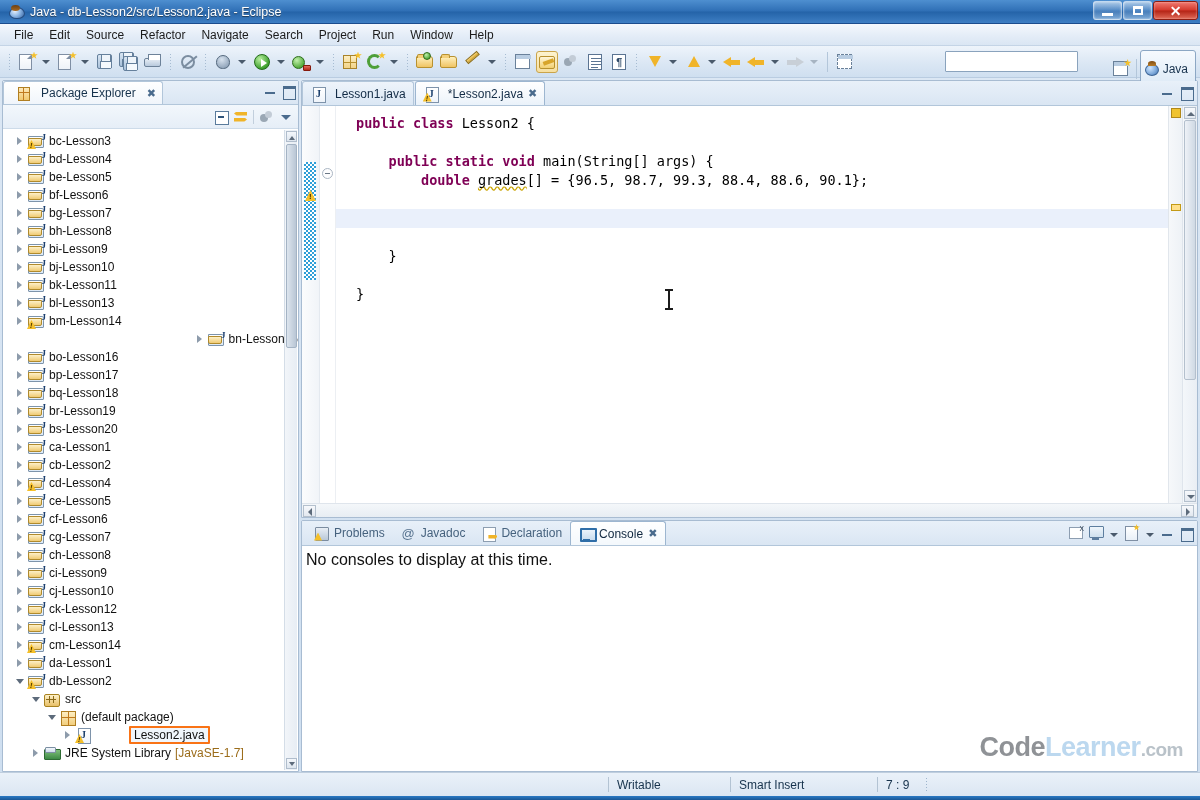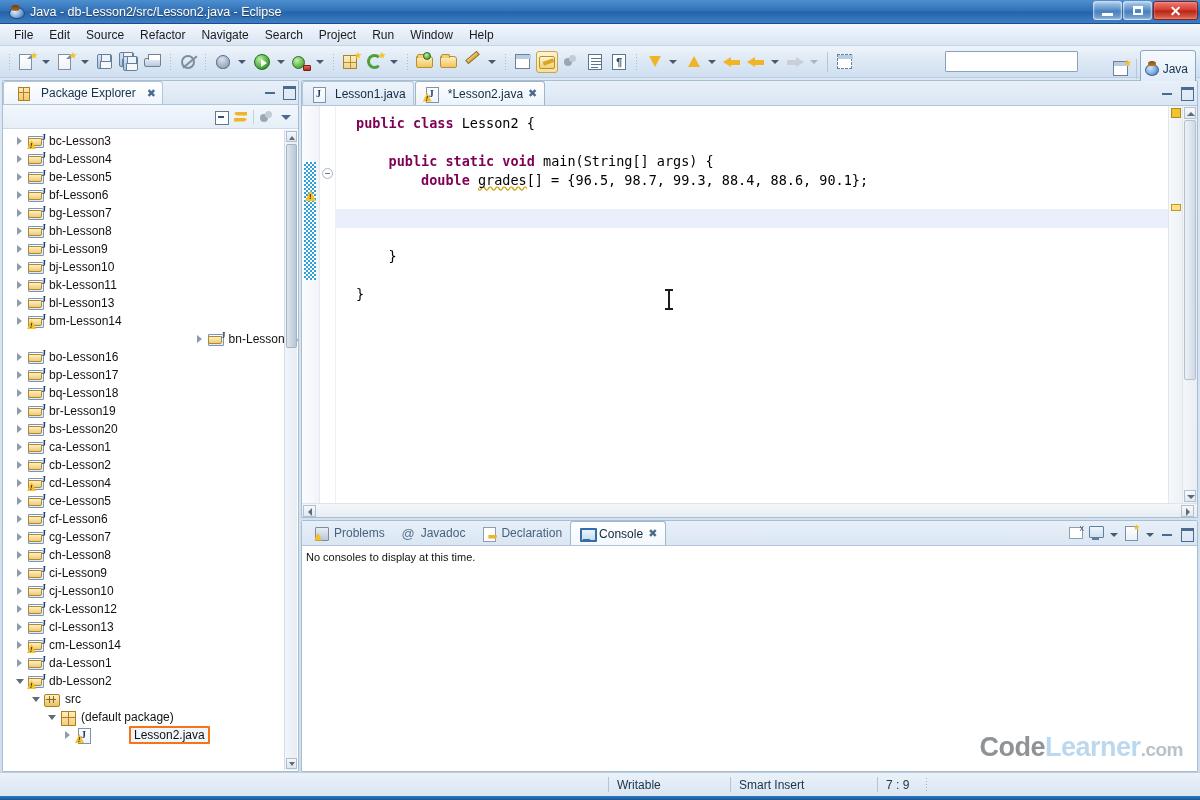--- a/index.html
+++ b/index.html
@@ -653,21 +653,21 @@
   }
   .ic-newcon::before{
     content:""; position:absolute; left:2px; top:2px; width:11px;height:13px;
     background:linear-gradient(180deg,#ffffff,#e9f0f8); border:1px solid #7f8fa4;
   }
   .ic-newcon::after{
     content:""; position:absolute; right:0px; top:0px; width:7px;height:7px; background:#f5c02a;
     clip-path: polygon(50% 0,61% 35%,98% 35%,68% 57%,79% 91%,50% 70%,21% 91%,32% 57%,2% 35%,39% 35%);
   }
   #console-text{
-    padding:5px 0 0 4px; font-size:11px; color:#111;
+    padding:5px 0 0 4px; font-size:16px; color:#111;
   }
   #watermark{
     position:absolute; right:14px; bottom:8px;
     font-size:27px; font-weight:bold; letter-spacing:-0.5px;
     font-family:"Liberation Sans", sans-serif;
     white-space:nowrap;
   }
   #watermark .w1{ color:#8f9296; }
   #watermark .w2{ color:#bcd8ef; }
   #watermark .w3{ color:#b9c2c9; font-size:19px; }
@@ -1105,20 +1105,26 @@
               <span class="tree-icon i-pkg"></span>
               <span class="label-box">(default package)</span>
             </div>
             <div class="tree-row selected" style="padding-left: 58px;">
               <span class="twisty closed"></span>
               <span class="tree-icon i-java">
                 <i class="warn-ovl"></i>
               </span>
               <span class="label-box">Lesson2.java</span>
             </div>
+            <div class="tree-row" style="padding-left: 26px;">
+              <span class="twisty closed"></span>
+              <span class="tree-icon i-jre"></span>
+              <span class="label-box">JRE System Library</span>
+              <span class="lib-dim" style="margin-left: 4px;">[JavaSE-1.7]</span>
+            </div>
           </div>
         <div class="vscroll-track">
           <div class="vscroll-arrow up" style="top:1px;"></div>
           <div class="vscroll-thumb" style="top:14px;height:204px;"></div>
           <div class="vscroll-arrow down" style="bottom:1px;"></div>
         </div>
       </div>
     </div>
 
     <div id="right-col">

